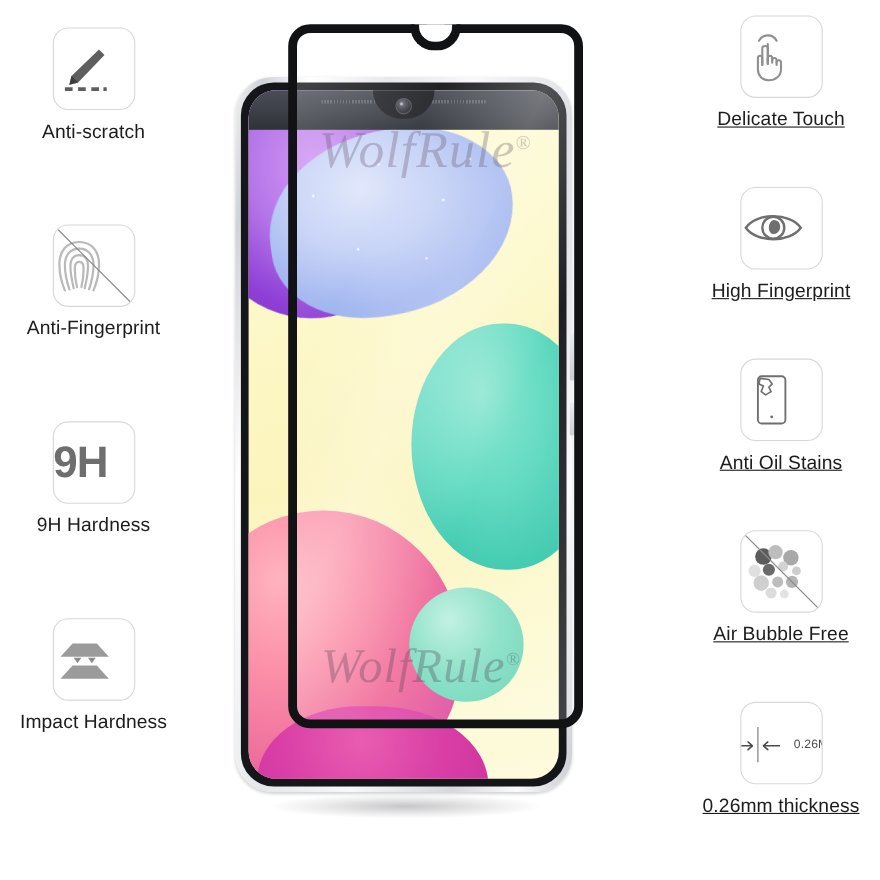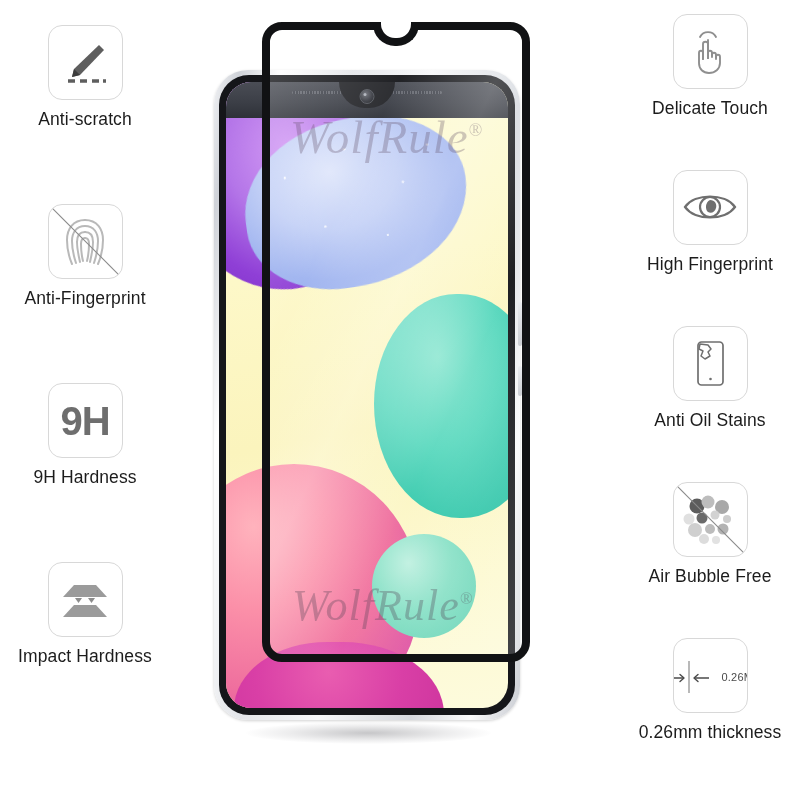--- a/index.html
+++ b/index.html
@@ -23,32 +23,32 @@
     display:flex;flex-direction:column;
     align-items:center;justify-content:center;
     gap:9px;
   }
   .icon-box{
     width:75px;height:75px;
     border:1px solid #d8d8d8;
     border-radius:14px;
     background:#fff;
     position:relative;
-    display:flex;align-items:center;justify-content:center;
+    display:flex;align-items:center;
     box-sizing:border-box;
     overflow:hidden;
   }
   .feature-label{
     font-size:17.5px;
     color:#1c1c1c;
     white-space:nowrap;
     letter-spacing:.1px;
     text-align:center;
   }
-  .col-right .feature-label{font-size:17.5px;}
+  .col-right .feature-label{font-size:17.5px;text-decoration:underline;}
 
   
   .slash{position:absolute;left:-2px;top:-2px;width:calc(100% + 4px);height:calc(100% + 4px);}
   .slash line{stroke:#8a8a8a;stroke-width:1.1;}
 
   
   .nine-h{
     font-size:40px;font-weight:bold;color:#6e6e6e;
     font-family:"Liberation Sans", sans-serif;
     letter-spacing:-1px;line-height:1;

